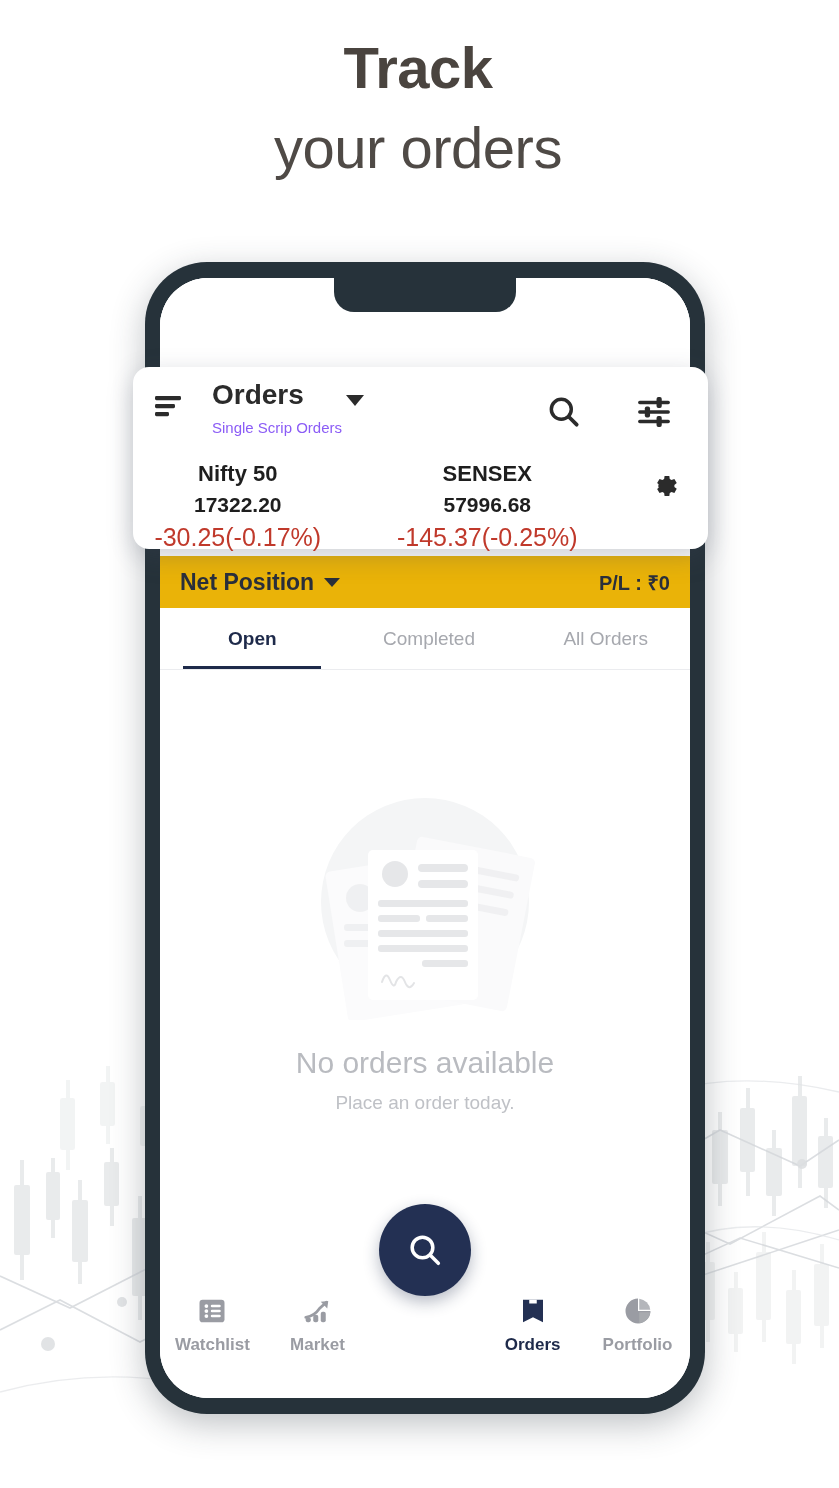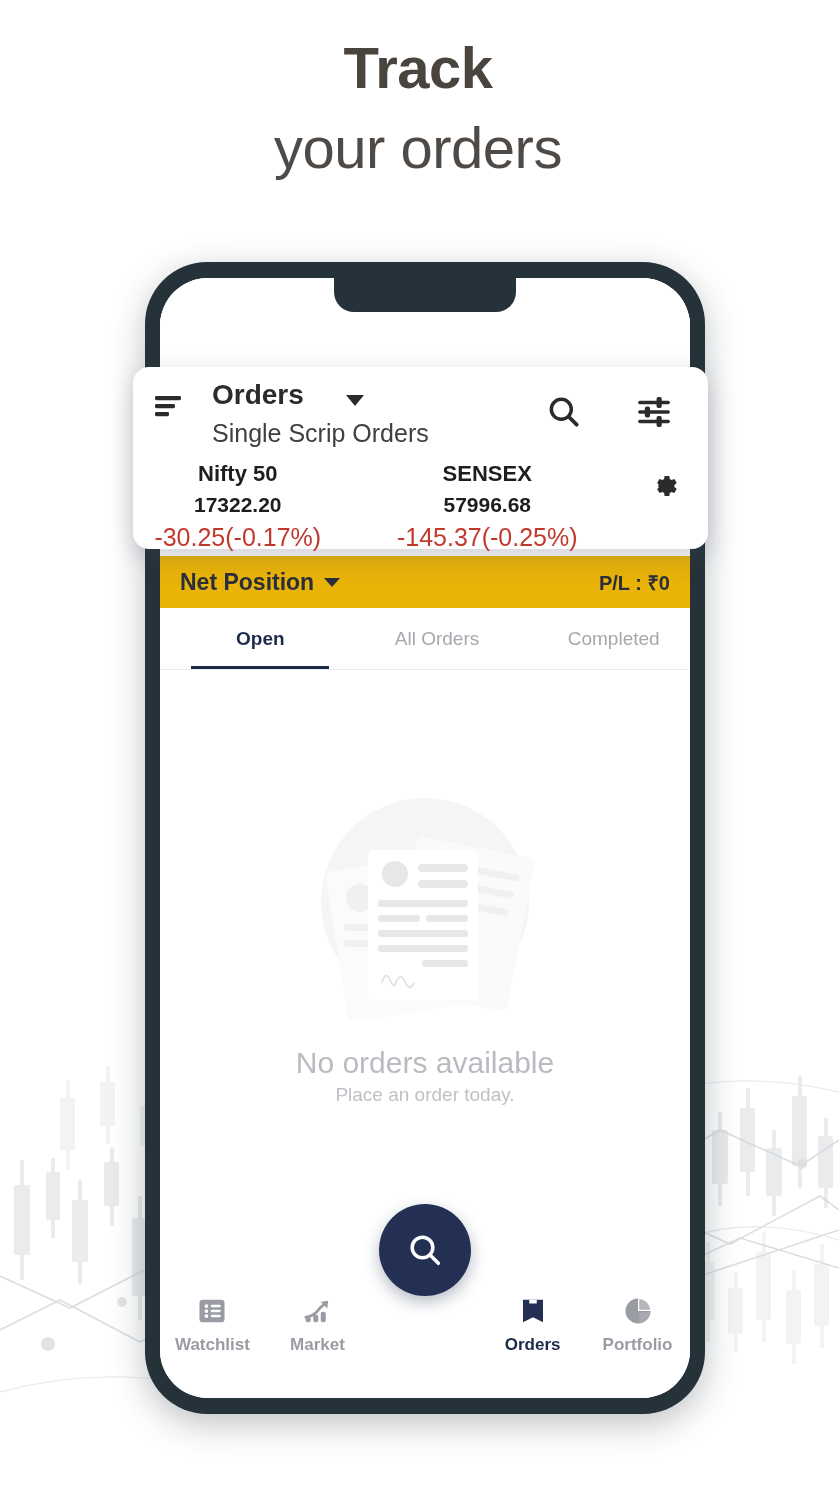--- a/index.html
+++ b/index.html
@@ -134,21 +134,21 @@
   }
   .pl-label {
     font-size: 20px;
     font-weight: bold;
     color: #2a2f3b;
   }
 
   
   .tabs {
     position: absolute;
-    left: 12px;
+    left: 4px;
     top: 330px;
     width: 530px;
     height: 62px;
     background: #ffffff;
     display: flex;
     align-items: center;
   }
   .tab {
     flex: 1;
     text-align: center;
@@ -200,21 +200,21 @@
   .empty-illustration {
     width: 230px;
     height: 230px;
   }
   .empty-title {
     margin-top: 26px;
     font-size: 30px;
     color: #b9bbc0;
   }
   .empty-sub {
-    margin-top: 4px;
+    margin-top: 12px;
     font-size: 19px;
     color: #bfc1c6;
   }
 
   
   .bottom-nav {
     position: absolute;
     left: 0;
     bottom: 0;
     width: 530px;
@@ -296,22 +296,22 @@
     top: 28px;
     width: 0; height: 0;
     border-left: 9px solid transparent;
     border-right: 9px solid transparent;
     border-top: 11px solid #2b2b2b;
   }
   .hc-subtitle {
     position: absolute;
     left: 79px;
     top: 52px;
-    font-size: 25px;
-    color: #404040;
+    font-size: 15px;
+    color: #8b5cf6;
   }
   .hc-search {
     position: absolute;
     right: 125px;
     top: 26px;
   }
   .hc-filter {
     position: absolute;
     right: 35px;
     top: 26px;
@@ -477,24 +477,24 @@
           <span class="caret-down"></span>
         </div>
         <span class="pl-label">P/L : ₹0</span>
       </div>
 
       <div class="tabs">
         <div class="tab active">
           <span>Open</span>
         </div>
         <div class="tab">
+          <span>Completed</span>
+        </div>
+        <div class="tab">
           <span>All Orders</span>
-        </div>
-        <div class="tab">
-          <span>Completed</span>
         </div>
       </div>
       <div class="tabs-divider"></div>
 
       <div class="empty-state">
         <svg class="empty-illustration" viewBox="0 0 230 230" xmlns="http://www.w3.org/2000/svg">
           <circle cx="115" cy="112" r="104" fill="#f4f5f6"></circle>
           <g>
             <rect x="26" y="72" width="120" height="152" rx="5" fill="#fbfbfc" transform="rotate(-9 86 148)"></rect>
             <rect x="92" y="56" width="120" height="156" rx="5" fill="#fafafb" transform="rotate(11 152 134)"></rect>

